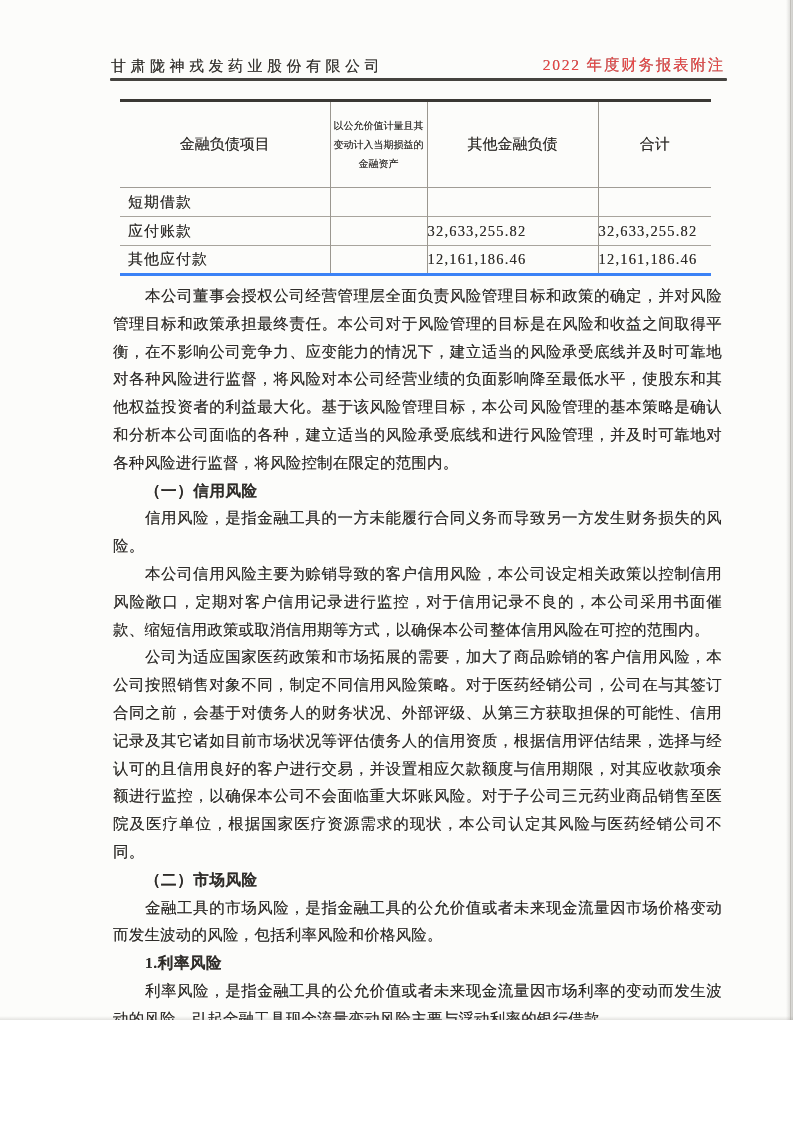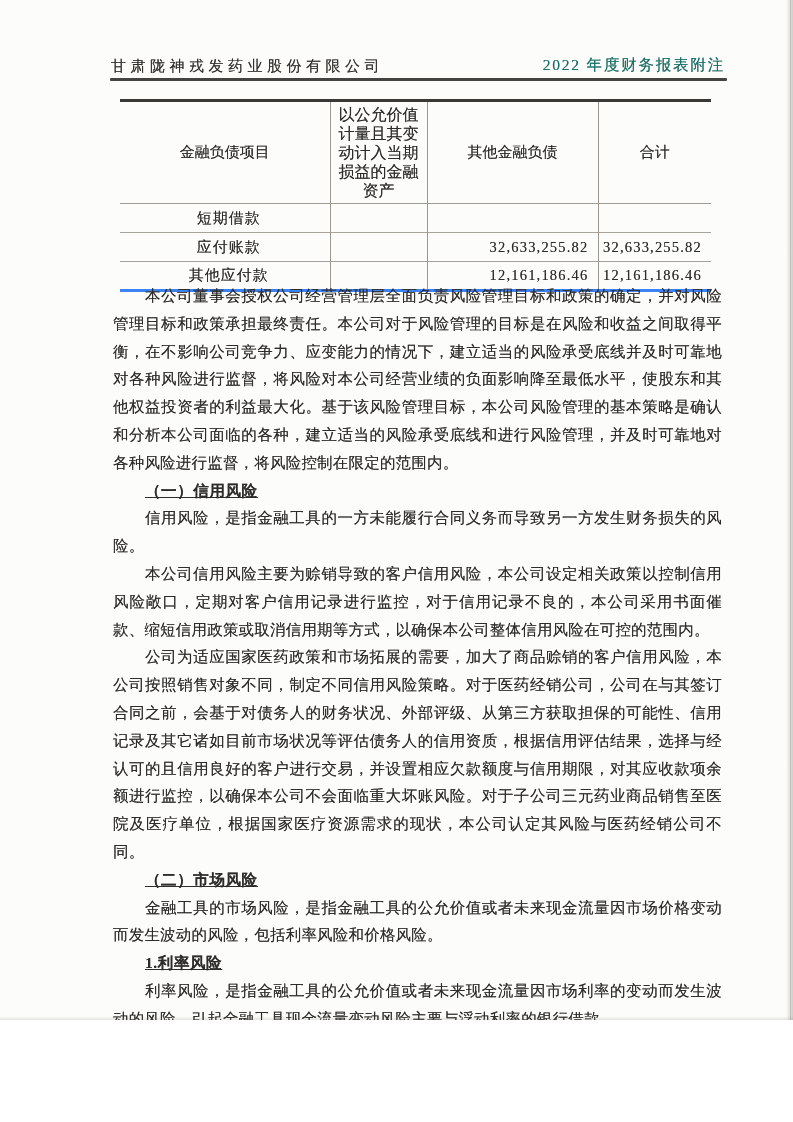--- a/index.html
+++ b/index.html
@@ -22,53 +22,53 @@
   .edge-bottom {
     position:absolute; left:0; bottom:0; width:100%; height:4px;
     background:linear-gradient(to bottom, rgba(120,118,112,0), rgba(120,118,112,.18));
   }
   
   .hdr {
     position:absolute; top:55px; left:111px; width:614px;
     display:flex; justify-content:space-between; align-items:flex-end;
   }
   .hdr-company { font-size:15px; letter-spacing:4.5px; color:#33312d; white-space:nowrap; }
-  .hdr-title   { font-size:15.5px; letter-spacing:1.8px; color:#0f766e; white-space:nowrap; }
+  .hdr-title   { font-size:15.5px; letter-spacing:1.8px; color:#ef4444; white-space:nowrap; }
   .hdr-rule {
     position:absolute; top:78px; left:110px; width:617px; height:3px;
     background:#45433f; border-radius:1px;
   }
   
   .tbl {
     position:absolute; top:99px; left:120px; width:591px;
     border-collapse:collapse; table-layout:fixed;
     font-size:15px; color:#2e2c29;
   }
   .tbl col.c1 { width:210px; }
   .tbl col.c2 { width:97px;  }
   .tbl col.c3 { width:171px; }
   .tbl col.c4 { width:113px; }
   .tbl th, .tbl td { padding:0; font-weight:normal; vertical-align:middle; }
   .tbl thead tr { height:87px; border-top:3px solid #3a3834; border-bottom:1px solid #a09c95; }
   .tbl tbody tr { height:29px; border-bottom:1px solid #a8a49d; }
   .tbl tbody tr:last-child { border-bottom:3px solid #3b82f6; }
   .tbl th { text-align:center; }
-  .tbl th.wrap { font-size:16px; line-height:19px; padding:3px 1px; }
+  .tbl th.wrap { font-size:10px; line-height:19px; padding:3px 1px; }
   .tbl .vline { border-left:1px solid #9b978f; }
-  .tbl td.item { text-align:center; padding-left:8px; letter-spacing:1px; }
-  .tbl td.num  { text-align:right; padding-right:9px; letter-spacing:1.2px; font-size:14.5px; white-space:nowrap; }
+  .tbl td.item { text-align:left; padding-left:8px; letter-spacing:1px; }
+  .tbl td.num  { text-align:left; padding-right:9px; letter-spacing:1.2px; font-size:14.5px; white-space:nowrap; }
   
   .bodytext {
     position:absolute; top:282px; left:113px; width:609px;
     font-size:15.5px; line-height:27.8px;
     text-align:justify; text-justify:inter-character;
     letter-spacing:.2px;
   }
   .bodytext p { margin:0; text-indent:32px; }
-  .bodytext p.heading { font-weight:bold; letter-spacing:.6px;text-decoration:underline; }
+  .bodytext p.heading { font-weight:bold; letter-spacing:.6px; }
   
   .footer { position:absolute; top:1046px; left:46px; width:748px; }
   .pagenum  { font-size:12.5px; color:#4a4843; letter-spacing:.5px; }
   .pagecode { font-size:13px; color:#3b3935; letter-spacing:1.2px; margin-top:5px; font-family:"Liberation Serif", serif; }
 </style>
 </head>
 <body>
 
 <div class="page">
 

